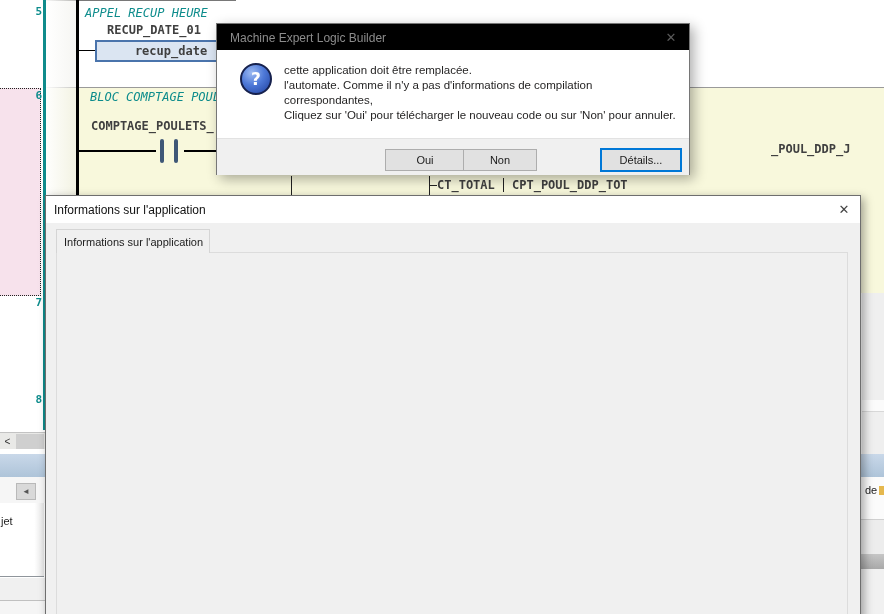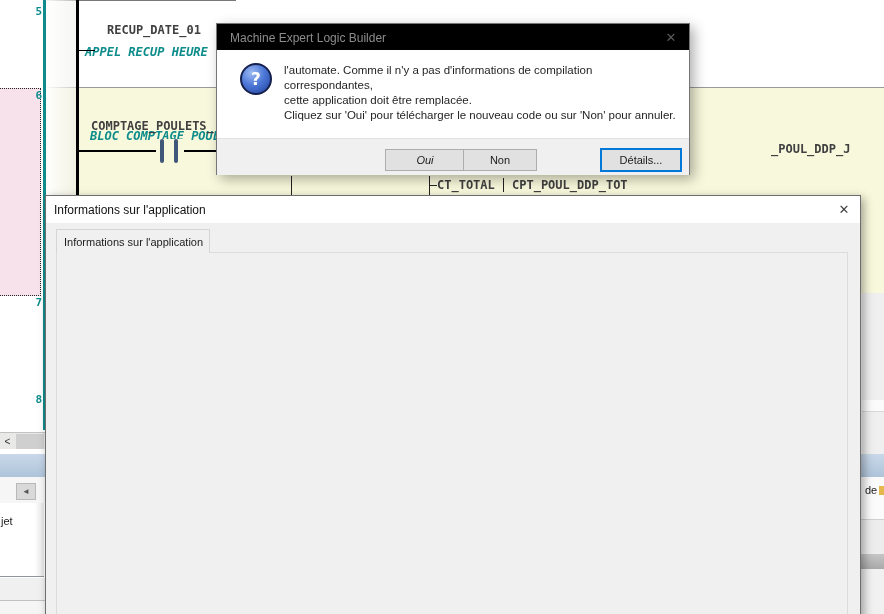--- a/index.html
+++ b/index.html
@@ -2,21 +2,21 @@
 <html><head>
 <meta charset="utf-8">
 <style>
   html,body{margin:0;padding:0;}
   #screen{position:relative;width:884px;height:614px;background:#ffffff;overflow:hidden;
           font-family:"Liberation Sans",sans-serif;}
   .abs{position:absolute;}
   .mono{font-family:"DejaVu Sans Mono","Liberation Mono",monospace;font-weight:bold;font-size:12px;
         white-space:pre;color:#404040;}
   .teal{color:#0d8c8c;}
-  .comment{font-style:italic;font-weight:bold;margin-top:39px;}
+  .comment{font-style:italic;font-weight:normal;}
   .ui{font-family:"Liberation Sans",sans-serif;font-size:11px;color:#1b1b1b;}
   .bold{font-weight:bold;}
   .hline{background:#9a9a9a;height:1px;}
   .vline{background:#222;width:1px;}
   .btn{background:#e1e1e1;border:1px solid #adadad;display:flex;align-items:center;justify-content:center;
        font-family:"Liberation Sans",sans-serif;font-size:11px;color:#1a1a1a;box-sizing:border-box;}
   .btn-default{border:2px solid #0078d7;}
   .closex{display:flex;align-items:center;justify-content:center;font-size:13px;color:#444;cursor:default;}
   .scrollglyph{position:absolute;right:2px;font-size:9px;color:#8a8a8a;line-height:9px;}
   .textarea-box{background:#f2f2f1;border:1px solid #a6a6a6;box-sizing:border-box;}
@@ -36,20 +36,24 @@
 
     <div class="abs" style="left:46px;top:0;width:30px;height:428px;background:linear-gradient(to right,rgba(255,255,255,.95),rgba(238,238,232,.55));"></div>
 
     <div class="abs" style="left:43px;top:0;width:3px;height:430px;background:#0f8b8b;"></div>
 
     <div class="abs" style="left:76px;top:0;width:3px;height:428px;background:#000;"></div>
 
     <div class="abs mono teal comment" style="left:85px;top:6px;">APPEL RECUP HEURE</div>
     <div class="abs mono" style="left:107px;top:23px;">RECUP_DATE_01</div>
     <div class="abs" style="left:79px;top:50px;width:16px;height:1px;background:#000;"></div>
+    <div class="abs" style="left:95px;top:40px;width:152px;height:22px;background:#dbe5f2;border:2px solid #4a74ac;
+                box-sizing:border-box;display:flex;align-items:center;justify-content:center;">
+      <span class="mono" style="font-size:12px;">recup_date</span>
+    </div>
 
     <div class="abs mono teal comment" style="left:90px;top:90px;">BLOC COMPTAGE POUL</div>
     <div class="abs mono" style="left:91px;top:119px;">COMPTAGE_POULETS_</div>
     <div class="abs" style="left:79px;top:150px;width:380px;height:2px;background:#000;"></div>
     <div class="abs" style="left:156px;top:139px;width:28px;height:24px;background:#f8f8dc;">
       <div class="abs" style="left:4px;top:0;width:4px;height:24px;background:#3f5877;border-radius:2px;"></div>
       <div class="abs" style="left:18px;top:0;width:4px;height:24px;background:#3f5877;border-radius:2px;"></div>
     </div>
 
     <div class="abs vline" style="left:291px;top:176px;height:19px;"></div>
@@ -166,27 +170,27 @@
     </div>
 
     <div class="abs" style="left:23px;top:39px;width:32px;height:32px;border-radius:50%;
                 background:radial-gradient(circle at 35% 28%, #9dbbf2 0%, #4e79d8 45%, #1e3f9e 100%);
                 border:2px solid #16214d;box-sizing:border-box;display:flex;align-items:center;justify-content:center;">
       <span style="color:#fff;font-weight:bold;font-size:17px;font-family:'DejaVu Sans',sans-serif;line-height:17px;">?</span>
     </div>
 
     <div class="abs" style="left:67px;top:39px;width:400px;font-size:11.5px;color:#201f1f;line-height:15px;
                 font-family:'Liberation Sans',sans-serif;">
+      <div>cette application doit être remplacée.</div>
       <div>l'automate. Comme il n'y a pas d'informations de compilation correspondantes,</div>
-      <div>cette application doit être remplacée.</div>
       <div>Cliquez sur 'Oui' pour télécharger le nouveau code ou sur 'Non' pour annuler.</div>
     </div>
 
     <div class="abs" style="left:0;top:114px;width:100%;height:37px;background:#f0f0f0;border-top:1px solid #e2e2e2;box-sizing:border-box;">
-      <div class="btn abs" style="left:168px;top:10px;width:80px;height:22px;font-style:italic;">
+      <div class="btn abs" style="left:168px;top:10px;width:80px;height:22px;">
         <span>Oui</span>
       </div>
       <div class="btn abs" style="left:246px;top:10px;width:74px;height:22px;">
         <span>Non</span>
       </div>
       <div class="btn btn-default abs" style="left:383px;top:9px;width:82px;height:24px;">
         <span>Détails...</span>
       </div>
     </div>
   </div>

